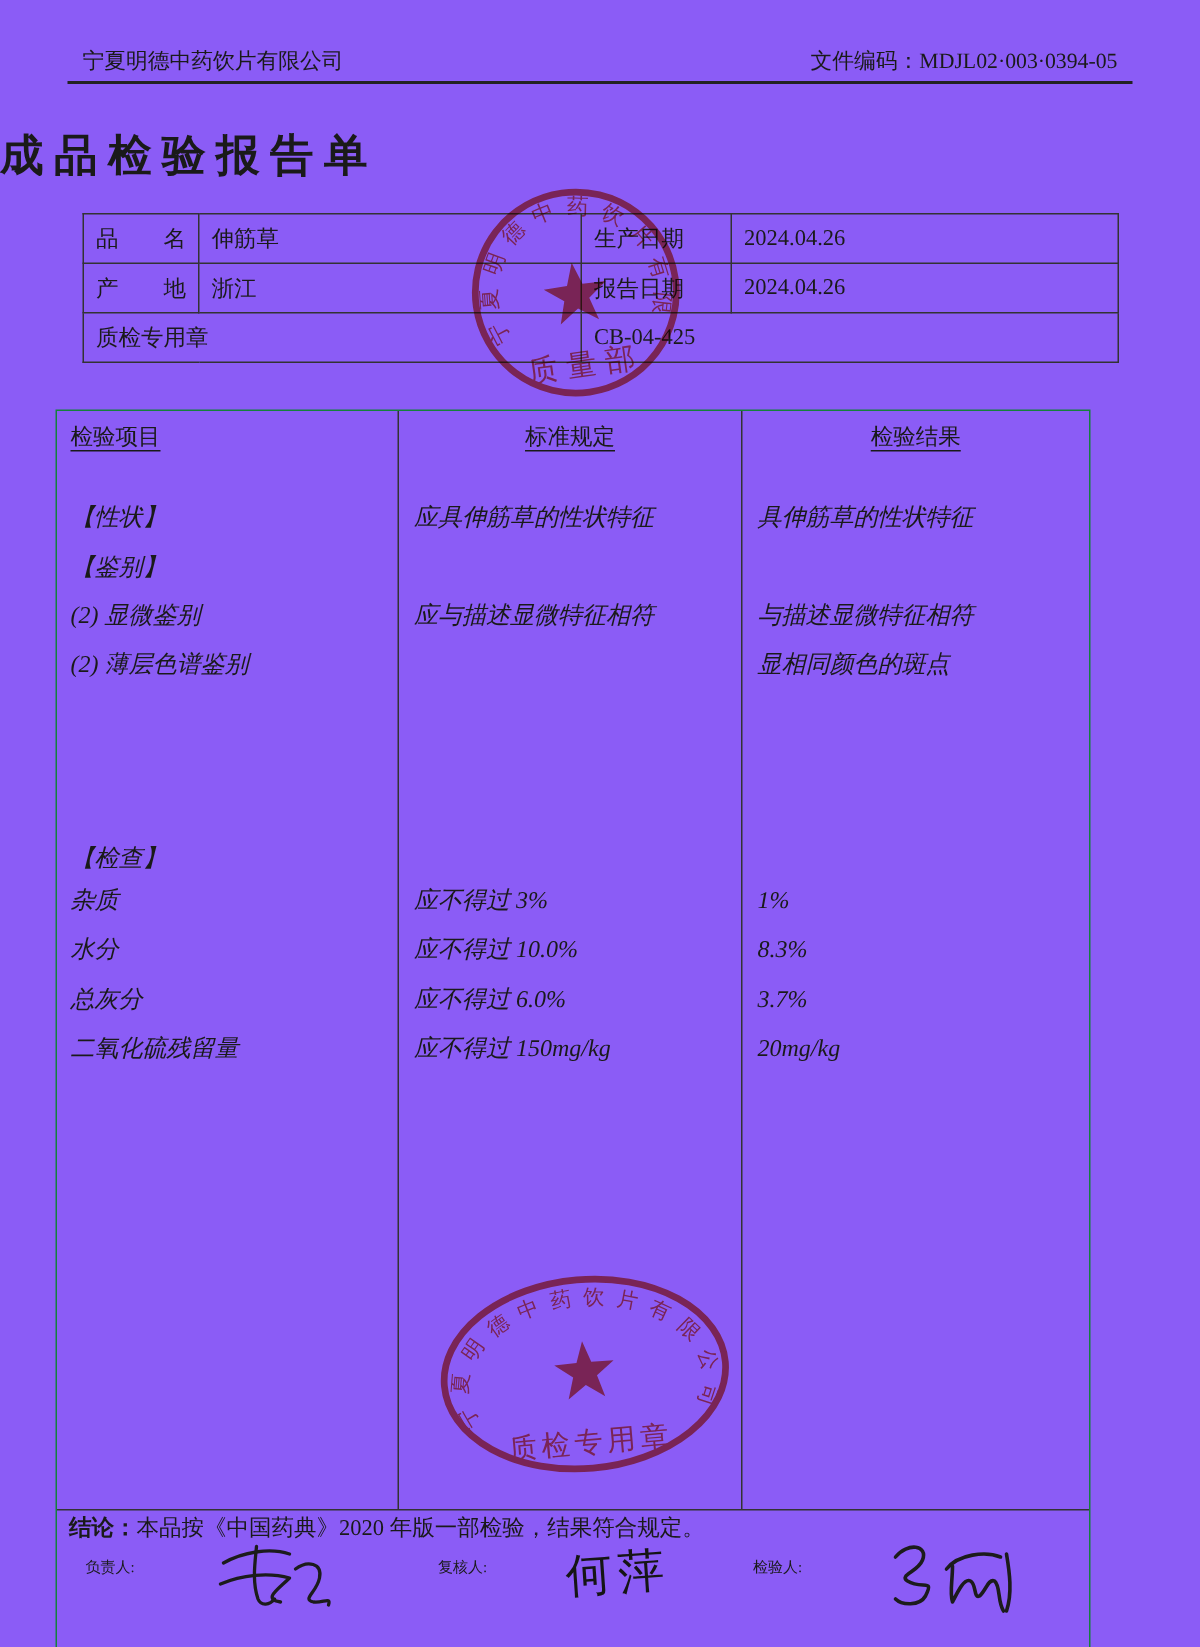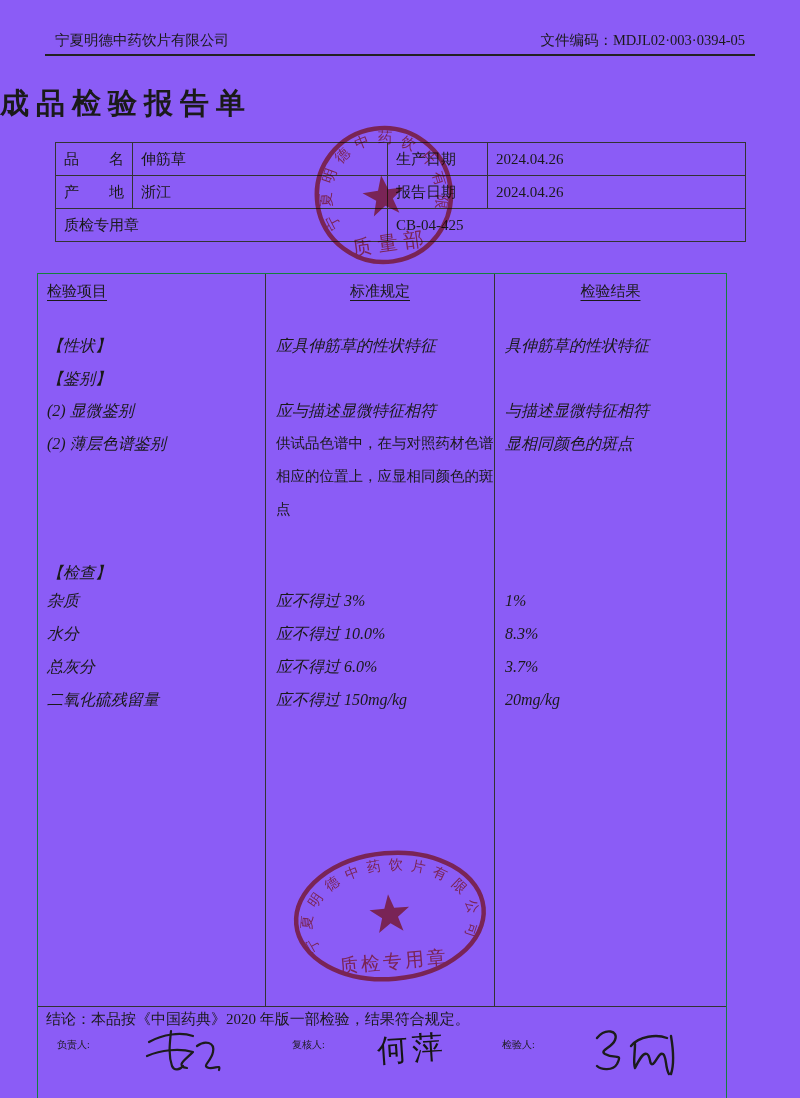--- a/index.html
+++ b/index.html
@@ -30,21 +30,21 @@
   .col1 { width:228px; border-right:1px solid #333; }
   .col2 { width:229px; border-right:1px solid #333; }
   .col3 { flex:1; }
   .chdr { position:absolute; top:8px; left:0; right:0; text-align:center; font-size:15px;
           text-decoration:underline; text-underline-offset:4px; white-space:nowrap; }
   .col1 .chdr { left:9px; right:auto; text-align:left; }
   .line { position:absolute; left:9px; font-size:16px; line-height:18px; white-space:nowrap;font-style:italic; }
   .col2 .line, .col3 .line { left:10px; }
   .wrapblk { position:absolute; left:10px; top:153px; width:221px; font-size:14.5px; line-height:33px; }
   .concl { height:26px; border-top:1px solid #333; line-height:25px; padding-left:8px; font-size:15px; white-space:nowrap; }
-  .concl .b { font-weight:normal; }
+  .concl .b { font-weight:bold; }
 
   
   .signs { position:absolute; left:55px; top:1034px; width:690px; height:60px; }
   .sig-label { position:absolute; top:4px; font-size:10px; white-space:nowrap; }
   .sig-svg { position:absolute; }
   .sig-name { position:absolute; left:322px; top:-6px; font-size:31px; transform:rotate(-4deg); letter-spacing:4px; white-space:nowrap; color:#151515; }
 
   
   .stamp { position:absolute; mix-blend-mode:multiply; opacity:.85; }
   .stamp1 { left:308px; top:118px; transform:rotate(-8deg); }
@@ -102,21 +102,20 @@
         <div class="line" style="top:318px">杂质</div>
         <div class="line" style="top:351px">水分</div>
         <div class="line" style="top:384px">总灰分</div>
         <div class="line" style="top:417px">二氧化硫残留量</div>
       </div>
 
       <div class="col col2">
         <div class="chdr">标准规定</div>
         <div class="line" style="top:63px">应具伸筋草的性状特征</div>
         <div class="line" style="top:128px">应与描述显微特征相符</div>
-        <div class="wrapblk">供试品色谱中，在与对照药材色谱相应的位置上，应显相同颜色的斑点</div>
         <div class="line" style="top:318px">应不得过 3%</div>
         <div class="line" style="top:351px">应不得过 10.0%</div>
         <div class="line" style="top:384px">应不得过 6.0%</div>
         <div class="line" style="top:417px">应不得过 150mg/kg</div>
       </div>
 
       <div class="col col3">
         <div class="chdr">检验结果</div>
         <div class="line" style="top:63px">具伸筋草的性状特征</div>
         <div class="line" style="top:128px">与描述显微特征相符</div>

